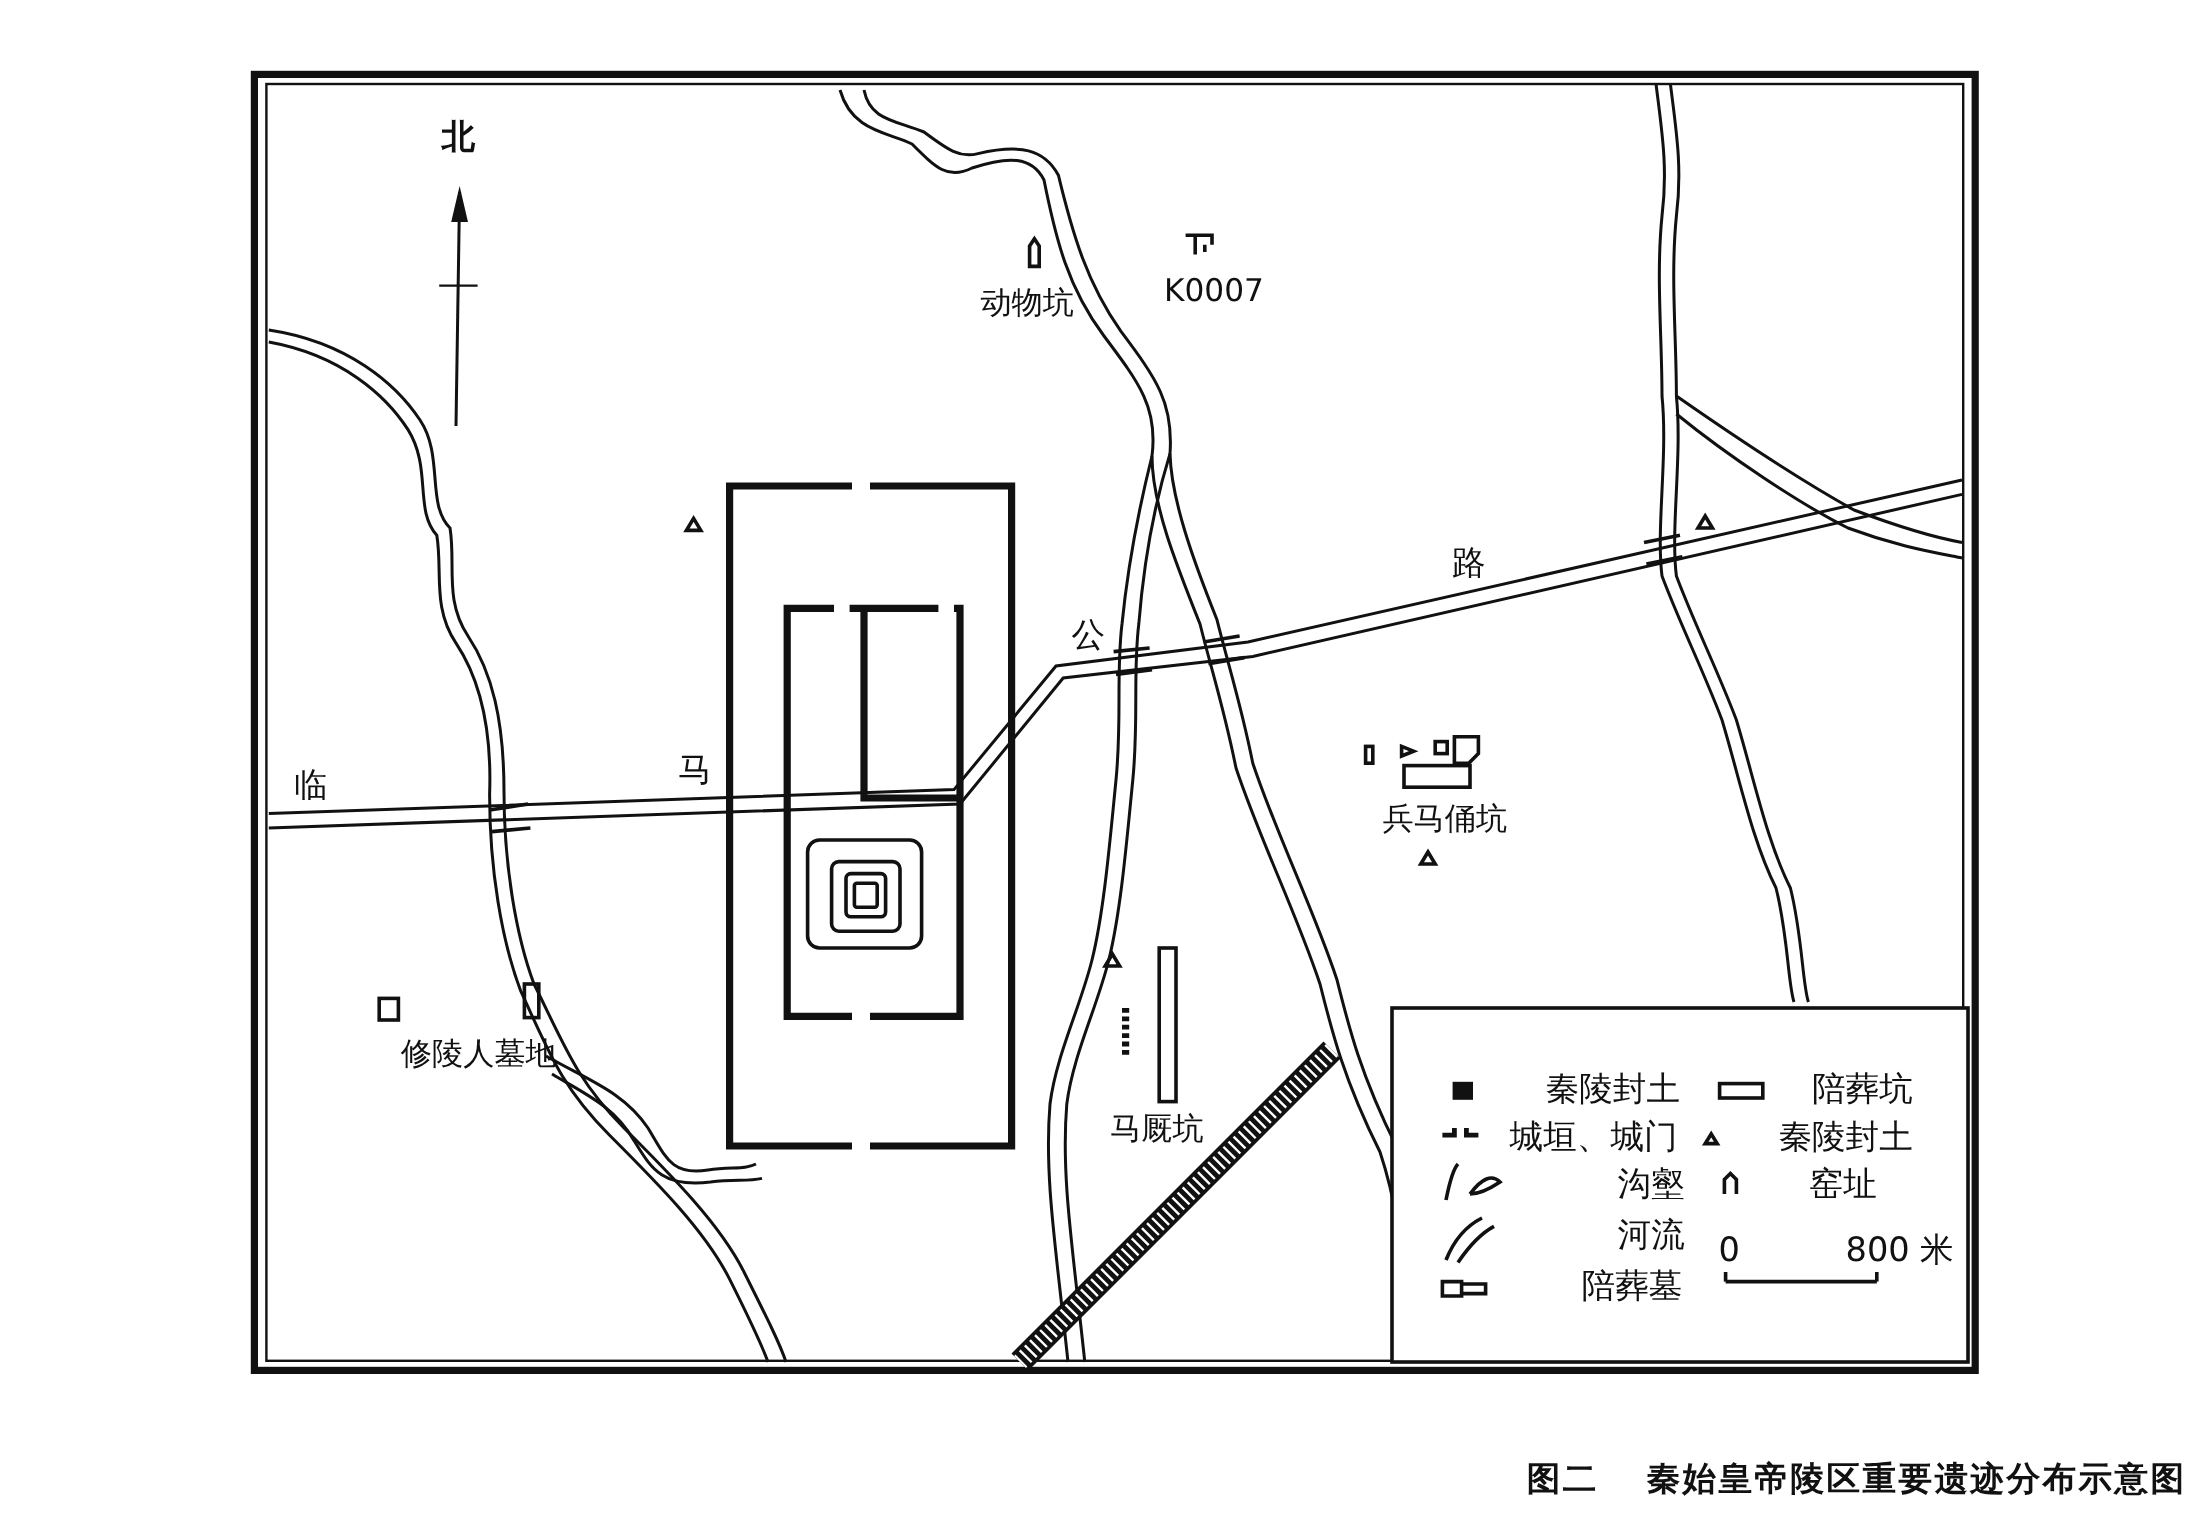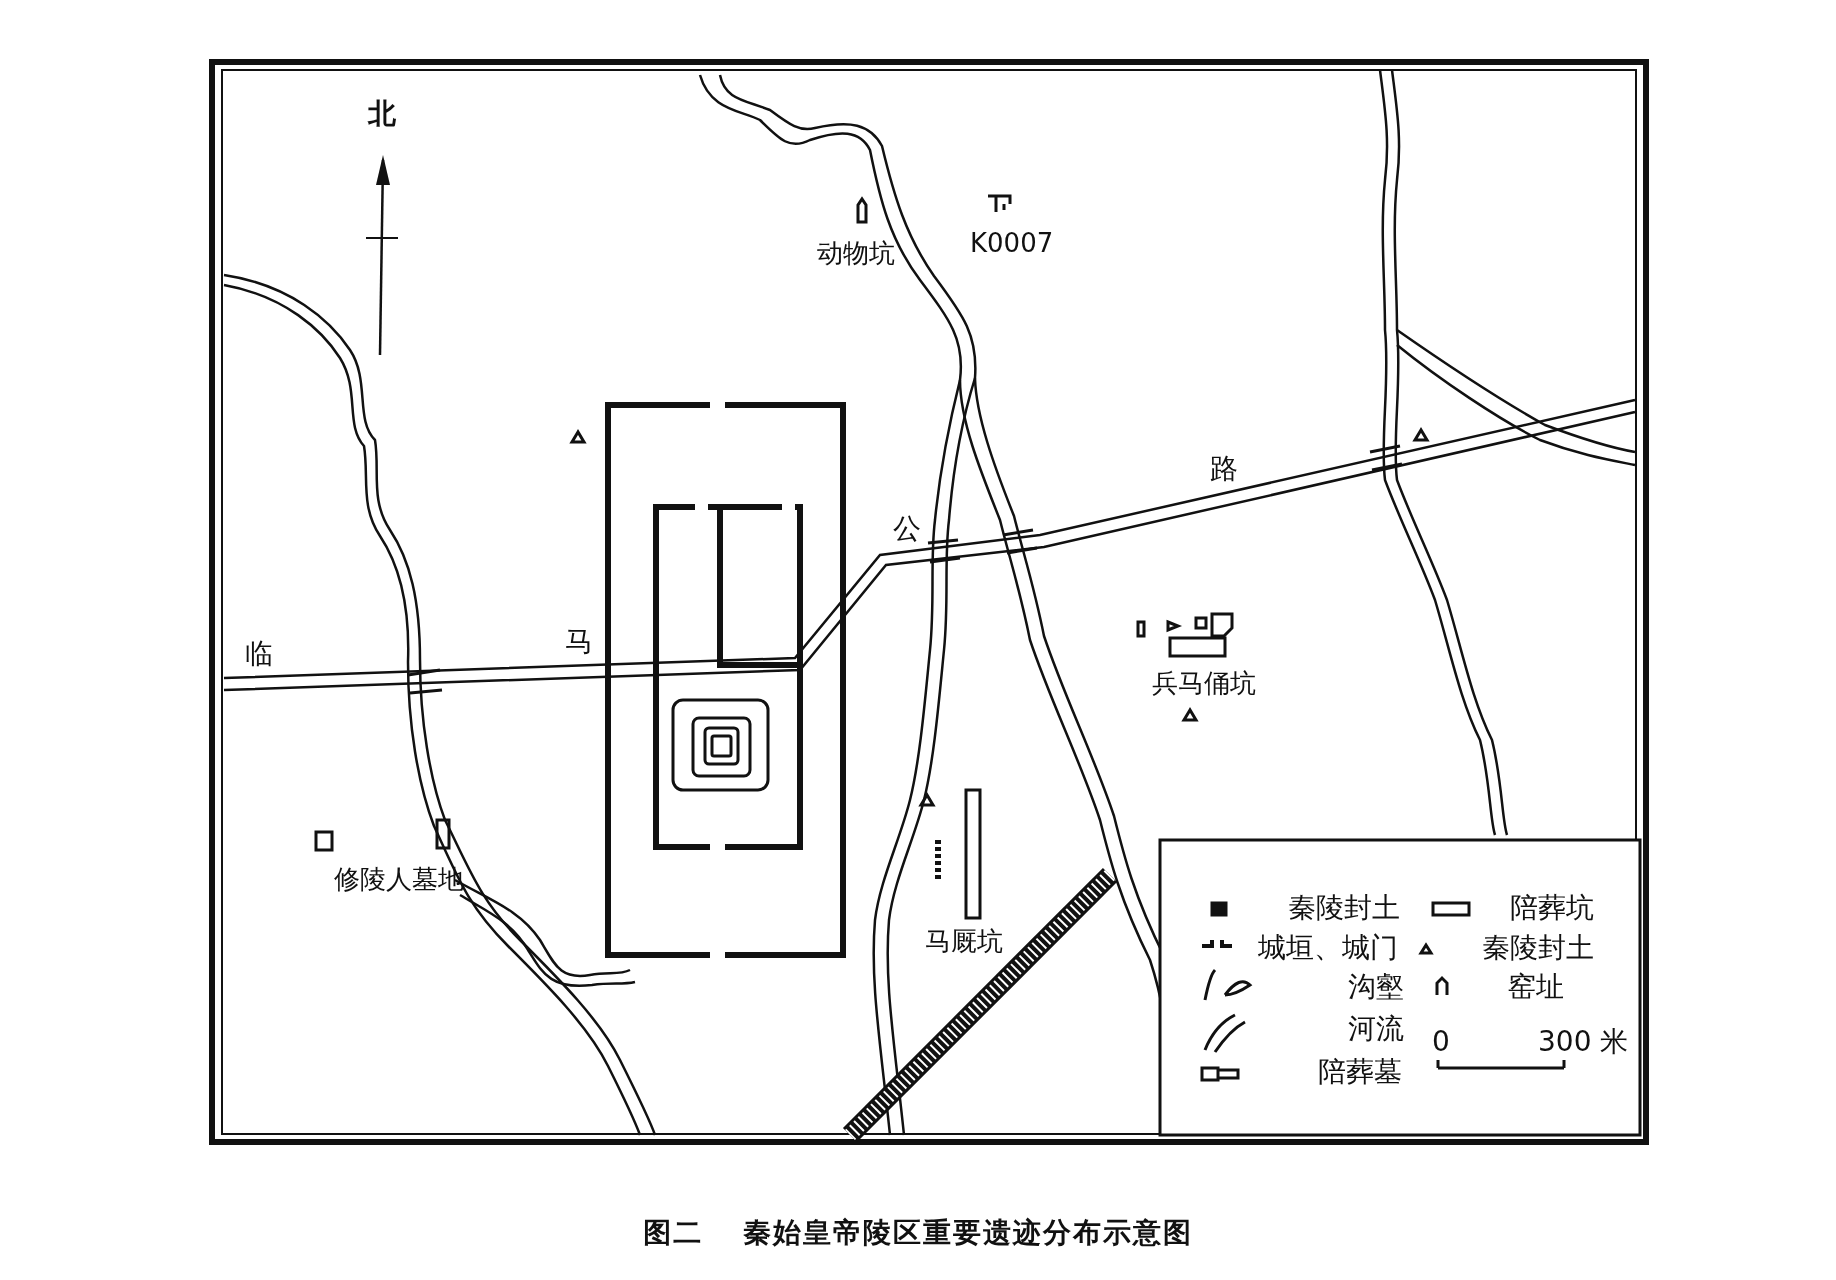--- a/index.html
+++ b/index.html
@@ -1,20 +1,20 @@
 <!DOCTYPE html>
 <html><head>
 <meta charset="utf-8">
 <style>
   html,body{margin:0;padding:0;background:#fff;}
   body{width:1836px;height:1280px;position:relative;overflow:hidden;font-family:"DejaVu Sans","Liberation Sans",sans-serif;color:#111;}
   #map{position:absolute;left:0;top:0;width:1836px;height:1280px;}
   .lbl{position:absolute;font-size:28px;color:#111;white-space:nowrap;line-height:1;}
   .lbl-sm{font-size:26px;}
-  .caption{position:absolute;left:0;top:1214px;width:1836px;text-align:center;font-size:28px;font-weight:bold;letter-spacing:2px;}
+  .caption{position:absolute;left:0;top:1214px;width:1836px;text-align:right;font-size:28px;font-weight:bold;letter-spacing:2px;}
   .caption span{margin:0 14px;}
   .legend-text{position:absolute;font-size:28px;white-space:nowrap;line-height:1;}
 </style>
 </head>
 <body>
 
 <svg id="map" viewBox="0 0 1836 1280" xmlns="http://www.w3.org/2000/svg">
 
   <rect x="212" y="62" width="1434" height="1080" fill="none" stroke="#111" stroke-width="6"></rect>
   <rect x="222" y="70" width="1414" height="1064" fill="none" stroke="#111" stroke-width="2"></rect>
@@ -147,19 +147,19 @@
 
 <div class="legend-text" style="left:1288px;top:894px;">秦陵封土</div>
 <div class="legend-text" style="left:1510px;top:894px;">陪葬坑</div>
 <div class="legend-text" style="left:1258px;top:934px;">城垣、城门</div>
 <div class="legend-text" style="left:1482px;top:934px;">秦陵封土</div>
 <div class="legend-text" style="left:1348px;top:973px;text-align:center;">沟壑</div>
 <div class="legend-text" style="left:1508px;top:973px;">窑址</div>
 <div class="legend-text" style="left:1348px;top:1015px;">河流</div>
 <div class="legend-text" style="left:1318px;top:1058px;">陪葬墓</div>
 <div class="legend-text" style="left:1432px;top:1028px;">0</div>
-<div class="legend-text" style="left:1538px;top:1028px;">300</div>
+<div class="legend-text" style="left:1538px;top:1028px;">800</div>
 <div class="legend-text" style="left:1600px;top:1028px;">米</div>
 
 <div class="caption">
   <span>图二</span>
   <span>秦始皇帝陵区重要遗迹分布示意图</span>
 </div>
 
 </body></html>

